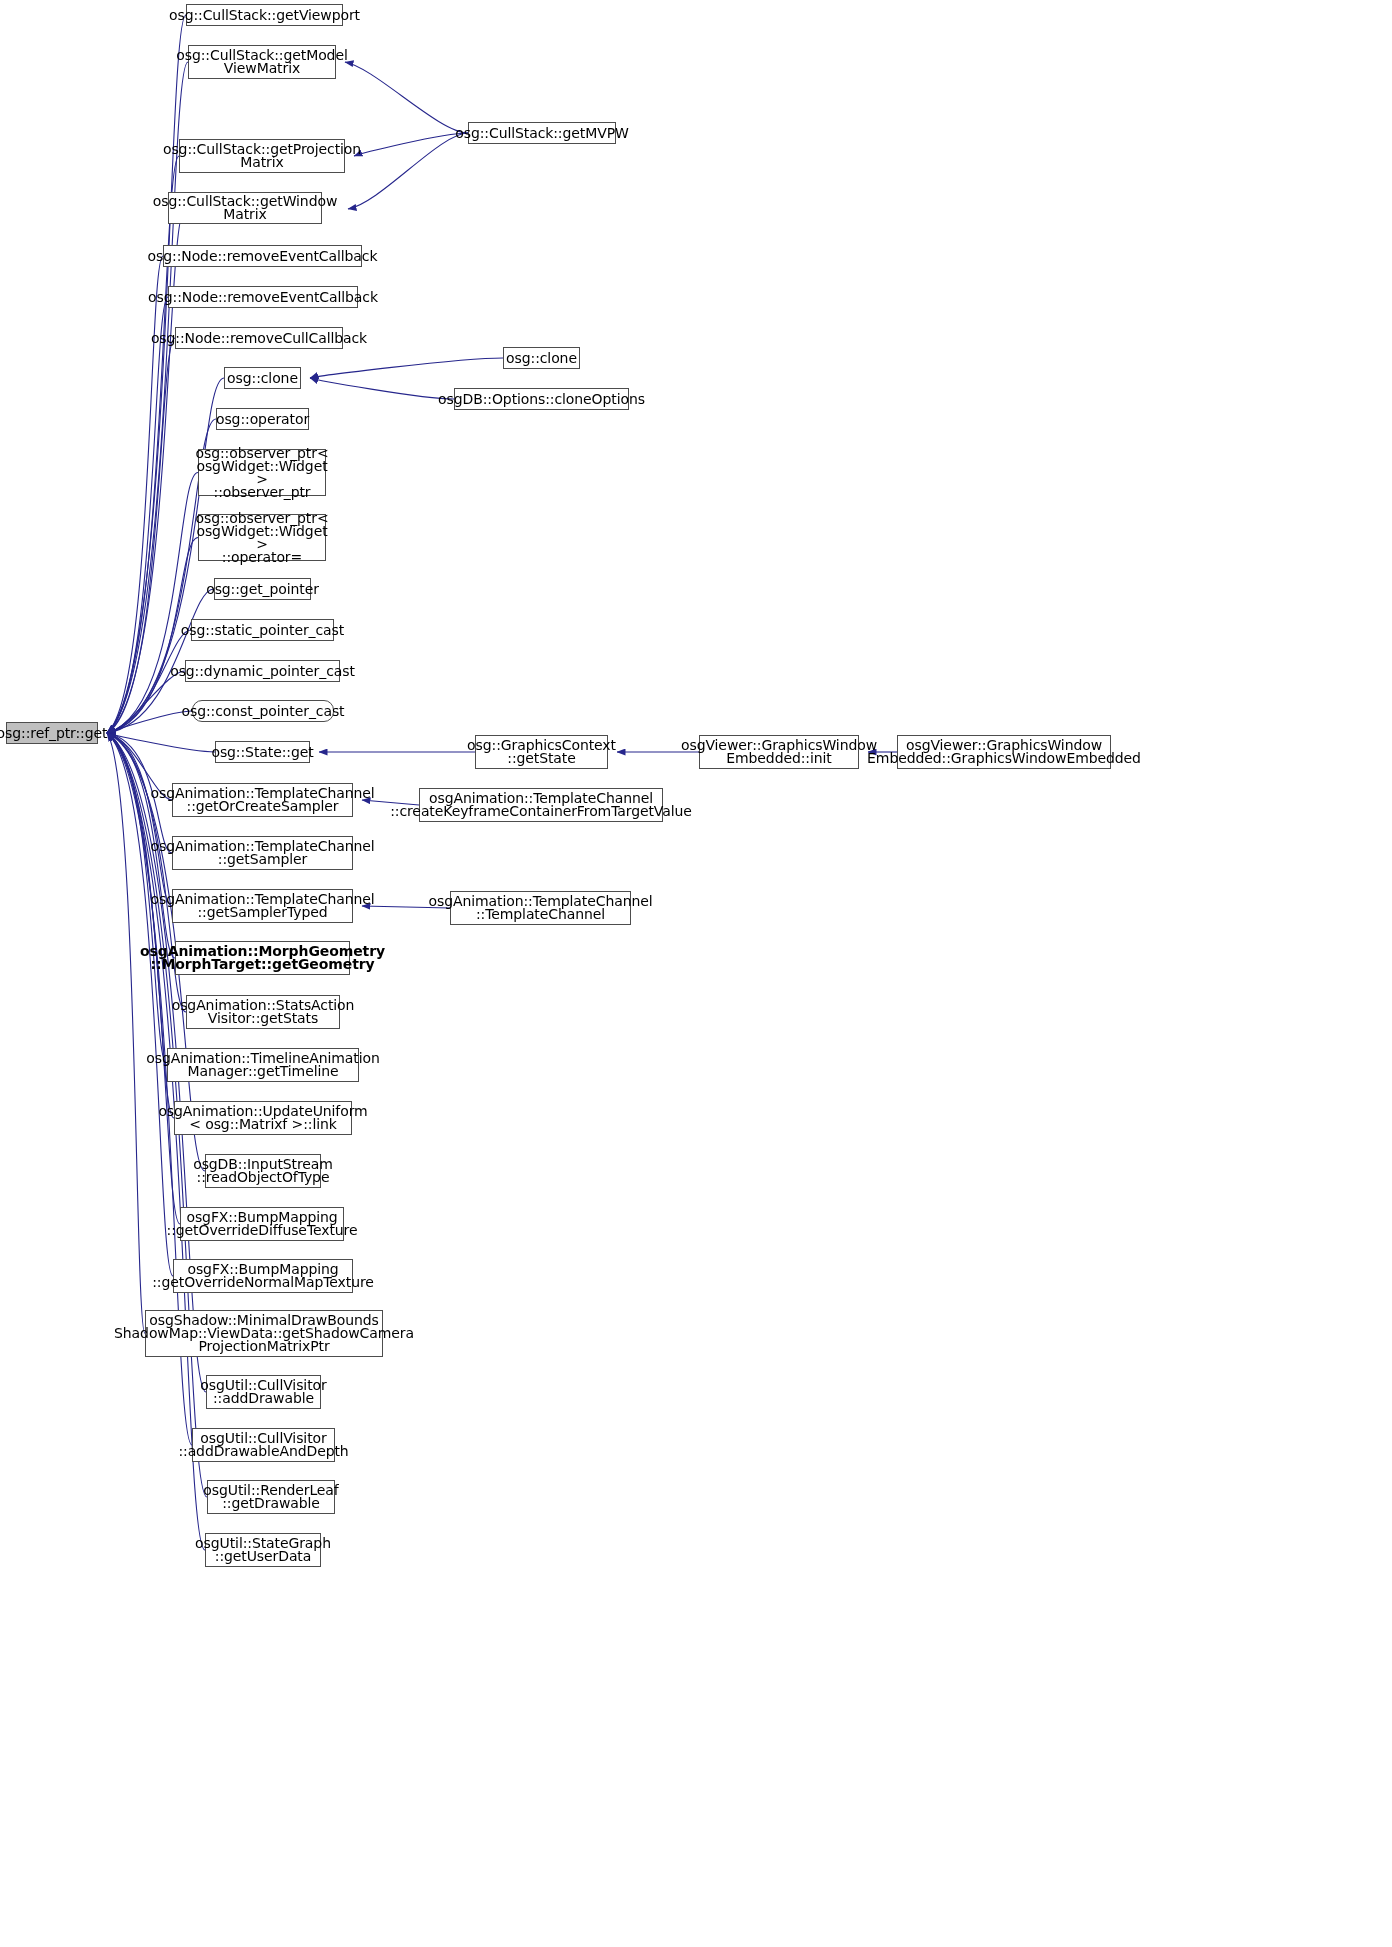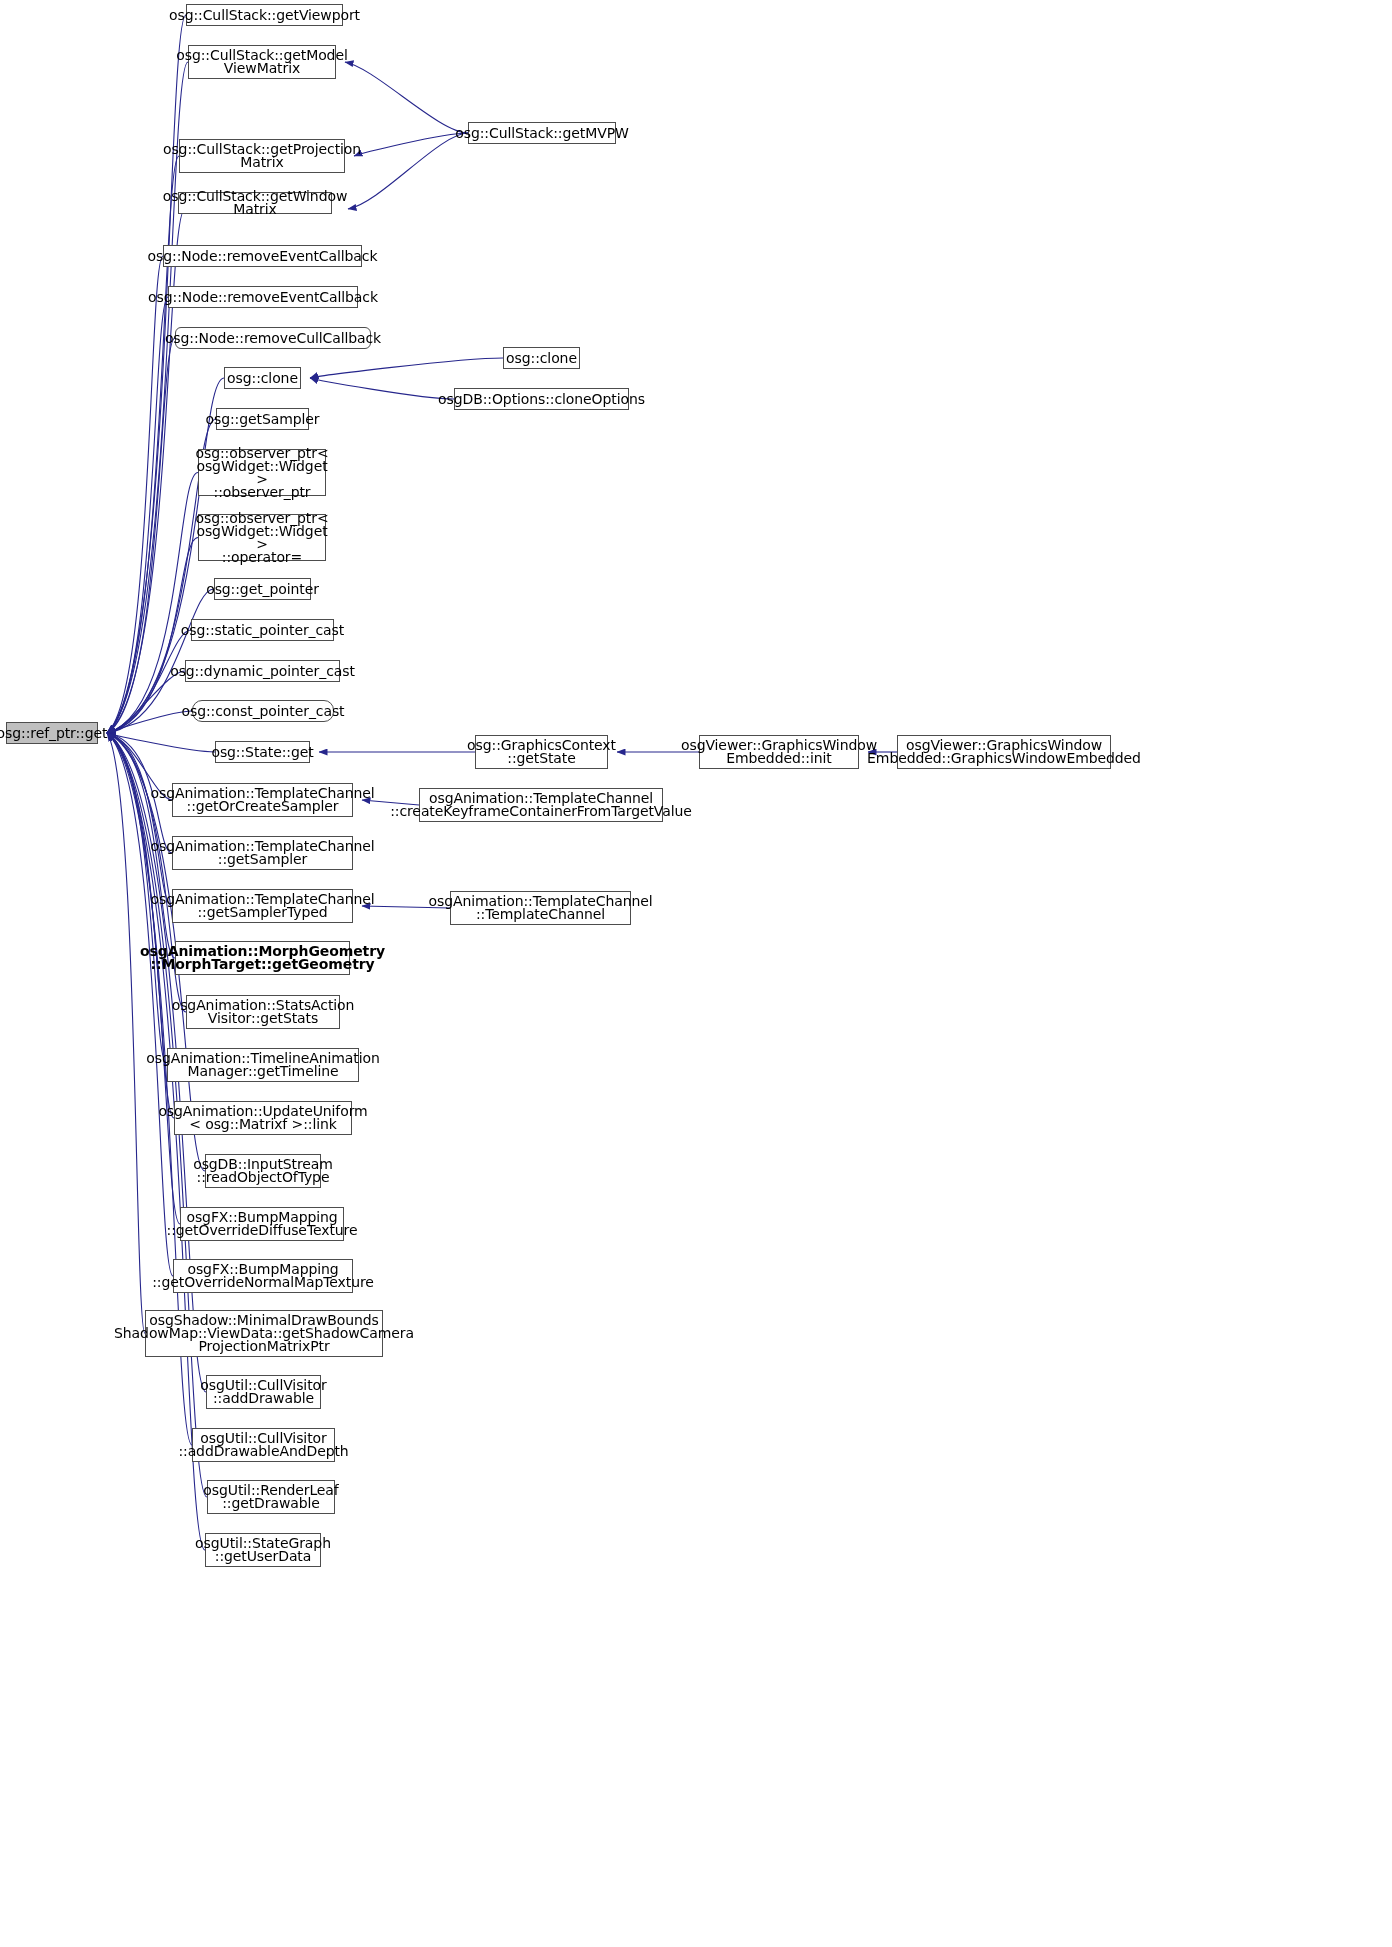--- a/index.html
+++ b/index.html
@@ -102,27 +102,27 @@
         <path d="M 897 752 L 868 752" fill="none" stroke="#26268c" stroke-width="1.1" marker-end="url(#arrowhead)"></path>
       </g>
   </svg>
   <div id="node-layer">
       <div class="node root" style="left: 6px; top: 722px; width: 92px; height: 22px;">osg::ref_ptr::get</div>
       <div class="node" style="left: 186px; top: 4px; width: 157px; height: 22px;">osg::CullStack::getViewport</div>
       <div class="node" style="left: 188px; top: 45px; width: 148px; height: 34px;">osg::CullStack::getModel
 ViewMatrix</div>
       <div class="node" style="left: 179px; top: 139px; width: 166px; height: 34px;">osg::CullStack::getProjection
 Matrix</div>
-      <div class="node" style="left: 178px; top: 192px; width: 154px; height: 22px;">osg::CullStack::getWindow
+      <div class="node" style="left: 168px; top: 192px; width: 154px; height: 32px;">osg::CullStack::getWindow
 Matrix</div>
       <div class="node" style="left: 163px; top: 245px; width: 199px; height: 22px;">osg::Node::removeEventCallback</div>
       <div class="node" style="left: 168px; top: 286px; width: 190px; height: 22px;">osg::Node::removeEventCallback</div>
-      <div class="node" style="left: 175px; top: 327px; width: 196px; height: 22px; border-radius: 6px;">osg::Node::removeCullCallback</div>
+      <div class="node" style="left: 175px; top: 327px; width: 168px; height: 22px;">osg::Node::removeCullCallback</div>
       <div class="node" style="left: 224px; top: 367px; width: 77px; height: 22px;">osg::clone</div>
-      <div class="node" style="left: 216px; top: 408px; width: 93px; height: 22px;">osg::getSampler</div>
+      <div class="node" style="left: 216px; top: 408px; width: 93px; height: 22px;">osg::operator</div>
       <div class="node" style="left: 198px; top: 449px; width: 128px; height: 47px;">osg::observer_ptr&lt;
 osgWidget::Widget &gt;
 ::observer_ptr</div>
       <div class="node" style="left: 198px; top: 514px; width: 128px; height: 47px;">osg::observer_ptr&lt;
 osgWidget::Widget &gt;
 ::operator=</div>
       <div class="node" style="left: 214px; top: 578px; width: 97px; height: 22px;">osg::get_pointer</div>
       <div class="node" style="left: 191px; top: 619px; width: 143px; height: 22px;">osg::static_pointer_cast</div>
       <div class="node" style="left: 185px; top: 660px; width: 155px; height: 22px;">osg::dynamic_pointer_cast</div>
       <div class="node" style="left: 192px; top: 700px; width: 142px; height: 22px; border-radius: 10px;">osg::const_pointer_cast</div>

